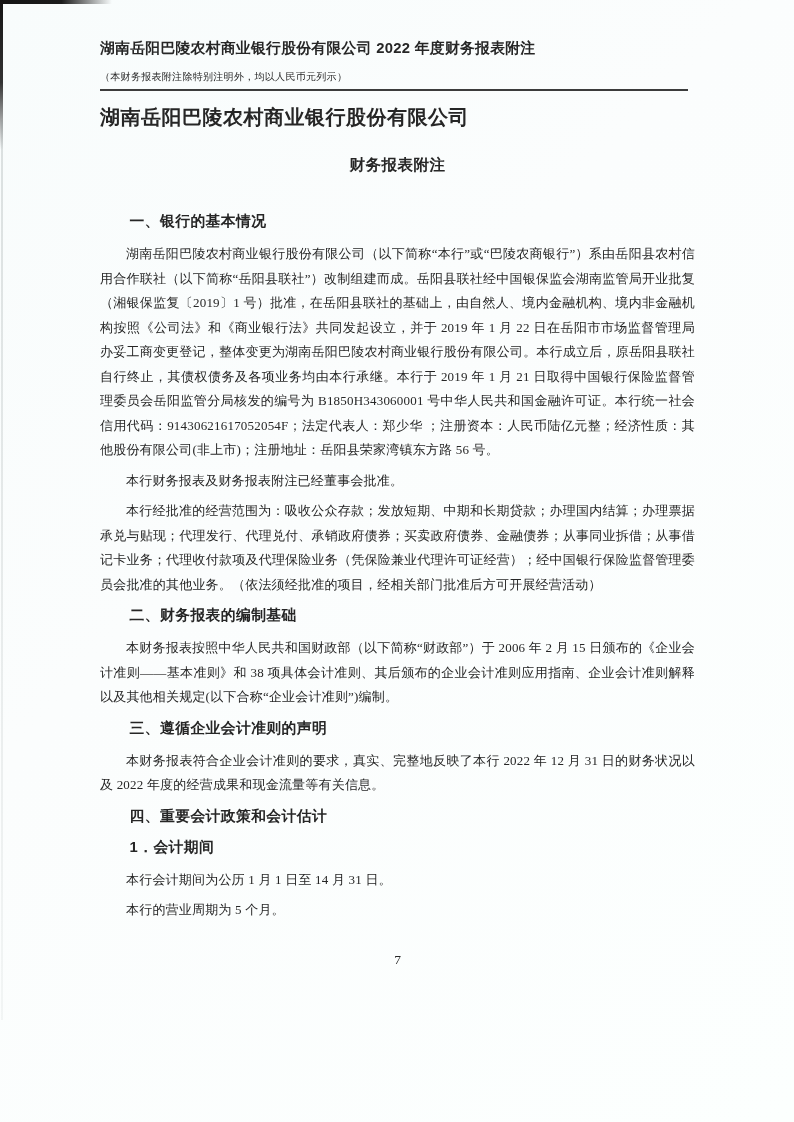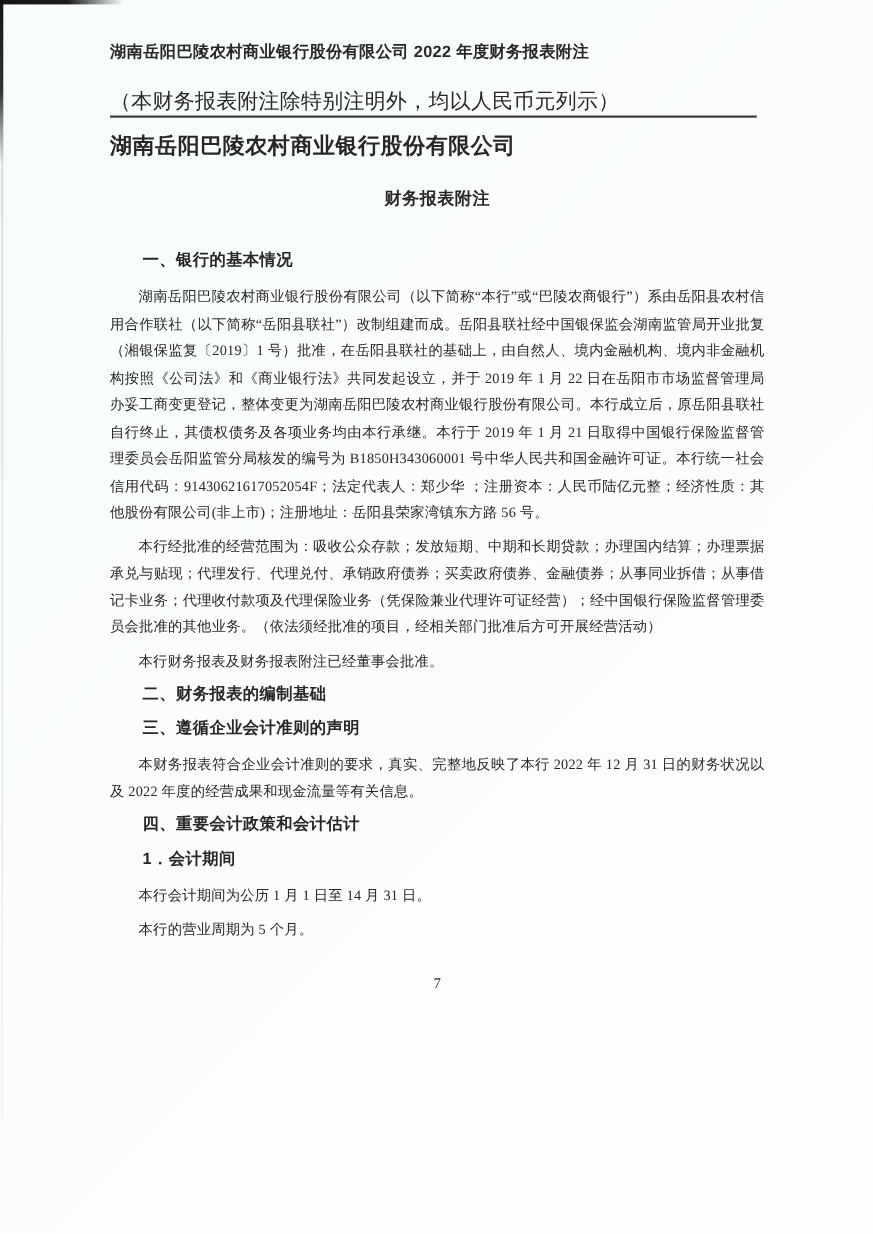--- a/index.html
+++ b/index.html
@@ -48,22 +48,22 @@
     padding-top: 38px;
   }
   .hdr1 {
     font-family: "Liberation Sans", "DejaVu Sans", sans-serif;
     font-weight: bold;
     font-size: 14.8px;
     line-height: 20px;
     letter-spacing: 0.3px;
   }
   .hdr2 {
-    margin-top: 25px;
-    font-size: 19px;
+    margin-top: 9px;
+    font-size: 10px;
     line-height: 20px;
     letter-spacing: 0.3px;
   }
   .hdr-rule {
     margin-top: 2px;
     width: 588px;
     height: 2px;
     background: #3c3c3c;
   }
   .doc-title-1 {
@@ -126,26 +126,27 @@
 
     <div class="hdr-rule"></div>
 
     <div class="doc-title-1">湖南岳阳巴陵农村商业银行股份有限公司</div>
 
     <div class="doc-title-2">财务报表附注</div>
 
     <section>
       <h3 class="sec-h">一、银行的基本情况</h3>
       <p class="para">湖南岳阳巴陵农村商业银行股份有限公司（以下简称“本行”或“巴陵农商银行”）系由岳阳县农村信用合作联社（以下简称“岳阳县联社”）改制组建而成。岳阳县联社经中国银保监会湖南监管局开业批复（湘银保监复〔2019〕1 号）批准，在岳阳县联社的基础上，由自然人、境内金融机构、境内非金融机构按照《公司法》和《商业银行法》共同发起设立，并于 2019 年 1 月 22 日在岳阳市市场监督管理局办妥工商变更登记，整体变更为湖南岳阳巴陵农村商业银行股份有限公司。本行成立后，原岳阳县联社自行终止，其债权债务及各项业务均由本行承继。本行于 2019 年 1 月 21 日取得中国银行保险监督管理委员会岳阳监管分局核发的编号为 B1850H343060001 号中华人民共和国金融许可证。本行统一社会信用代码：91430621617052054F；法定代表人：郑少华 ；注册资本：人民币陆亿元整；经济性质：其他股份有限公司(非上市)；注册地址：岳阳县荣家湾镇东方路 56 号。</p>
+      <p class="para">本行财务报表及财务报表附注已经董事会批准。</p>
       <p class="para">本行经批准的经营范围为：吸收公众存款；发放短期、中期和长期贷款；办理国内结算；办理票据承兑与贴现；代理发行、代理兑付、承销政府债券；买卖政府债券、金融债券；从事同业拆借；从事借记卡业务；代理收付款项及代理保险业务（凭保险兼业代理许可证经营）；经中国银行保险监督管理委员会批准的其他业务。（依法须经批准的项目，经相关部门批准后方可开展经营活动）</p>
-      <p class="para">本行财务报表及财务报表附注已经董事会批准。</p>
     </section>
 
     <section>
       <h3 class="sec-h">二、财务报表的编制基础</h3>
+      <p class="para">本财务报表按照中华人民共和国财政部（以下简称“财政部”）于 2006 年 2 月 15 日颁布的《企业会计准则——基本准则》和 38 项具体会计准则、其后颁布的企业会计准则应用指南、企业会计准则解释以及其他相关规定(以下合称“企业会计准则”)编制。</p>
     </section>
 
     <section>
       <h3 class="sec-h">三、遵循企业会计准则的声明</h3>
       <p class="para">本财务报表符合企业会计准则的要求，真实、完整地反映了本行 2022 年 12 月 31 日的财务状况以及 2022 年度的经营成果和现金流量等有关信息。</p>
     </section>
 
     <section>
       <h3 class="sec-h">四、重要会计政策和会计估计</h3>
 

